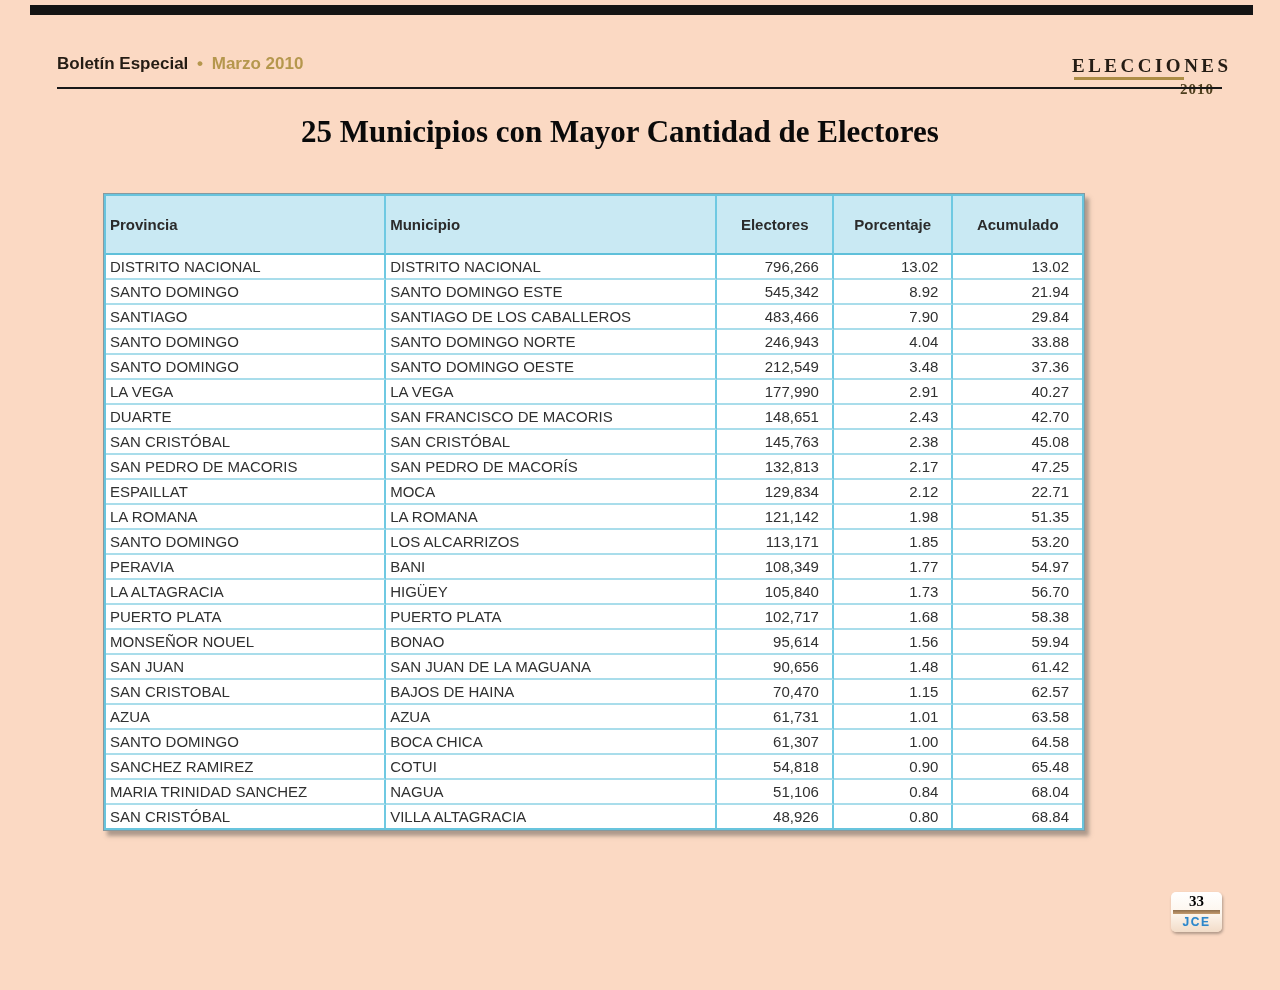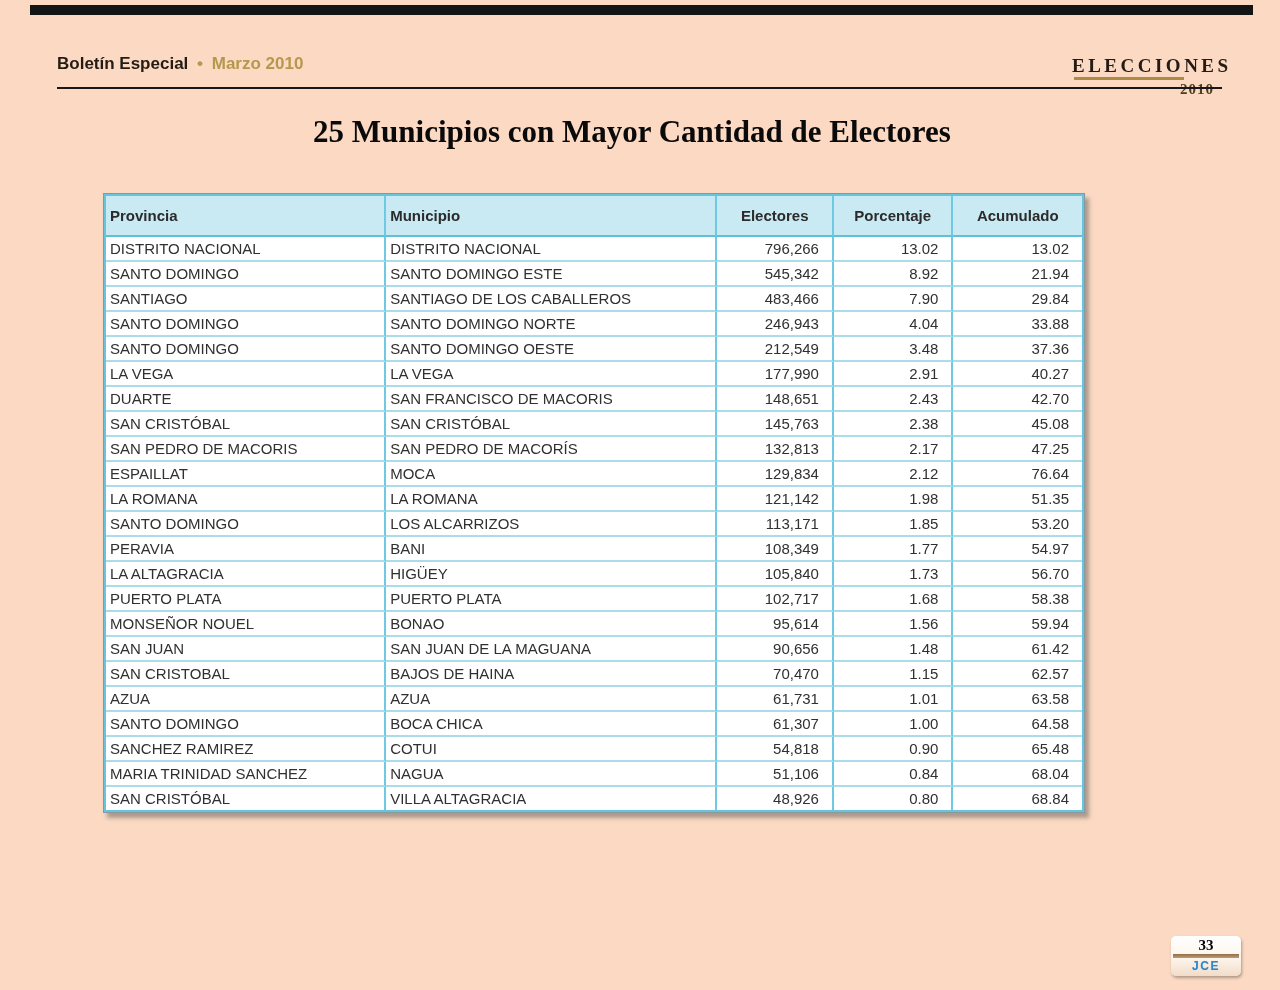--- a/index.html
+++ b/index.html
@@ -82,21 +82,20 @@
   .page-title {
     position: absolute;
     left: 0;
     top: 114px;
     width: 1240px;
     text-align: center;
     font-family: "Liberation Serif", serif;
     font-size: 31px;
     font-weight: bold;
     color: #0a0a0a;
-    padding-left: 12px;
   }
 
   
   .table-wrap {
     position: absolute;
     left: 103px;
     top: 193px;
     width: 980px;
     border: 1px solid #86999f;
     box-shadow: 4px 5px 4px rgba(110, 100, 92, 0.55);
@@ -109,21 +108,21 @@
     table-layout: fixed;
     border: 2px solid #68c4dd;
   }
   table.data th {
     background: #c9e9f3;
     color: #2b2b2b;
     font-size: 15px;
     font-weight: bold;
     height: 23px;
     line-height: 23px;
-    padding: 8px 4px;
+    padding: 17px 4px;
     border-bottom: 2px solid #5fc0da;
     border-right: 2px solid #6fc9e2;
     overflow: hidden;
     white-space: nowrap;
   }
   table.data th.txt { text-align: left; }
   table.data th.ctr { text-align: center; }
   table.data th:last-child { border-right: none; }
   table.data td {
     background: #ffffff;
@@ -139,28 +138,27 @@
   }
   table.data td:last-child { border-right: none; }
   table.data tr:last-child td { border-bottom: none; }
   table.data td.num { text-align: right; padding-right: 13px; }
 
   
   .page-badge {
     position: absolute;
     left: 1171px;
     top: 892px;
-    width: 70px;
+    width: 51px;
     height: 40px;
     border-radius: 5px;
     background: linear-gradient(180deg, #ffffff 0%, #fdf5ec 55%, #f2dcc8 100%);
     box-shadow: 1px 2px 3px rgba(0,0,0,0.3);
     overflow: hidden;
     text-align: center;
-    margin-top: 44px;
   }
   .badge-number {
     font-family: "Liberation Serif", serif;
     font-size: 15px;
     font-weight: bold;
     color: #000000;
     line-height: 18px;
   }
   .badge-divider {
     height: 4px;
@@ -274,21 +272,21 @@
           <td class="txt">SAN PEDRO DE MACORÍS</td>
           <td class="num">132,813</td>
           <td class="num">2.17</td>
           <td class="num">47.25</td>
         </tr>
         <tr>
           <td class="txt">ESPAILLAT</td>
           <td class="txt">MOCA</td>
           <td class="num">129,834</td>
           <td class="num">2.12</td>
-          <td class="num">76.64</td>
+          <td class="num">22.71</td>
         </tr>
         <tr>
           <td class="txt">LA ROMANA</td>
           <td class="txt">LA ROMANA</td>
           <td class="num">121,142</td>
           <td class="num">1.98</td>
           <td class="num">51.35</td>
         </tr>
         <tr>
           <td class="txt">SANTO DOMINGO</td>

